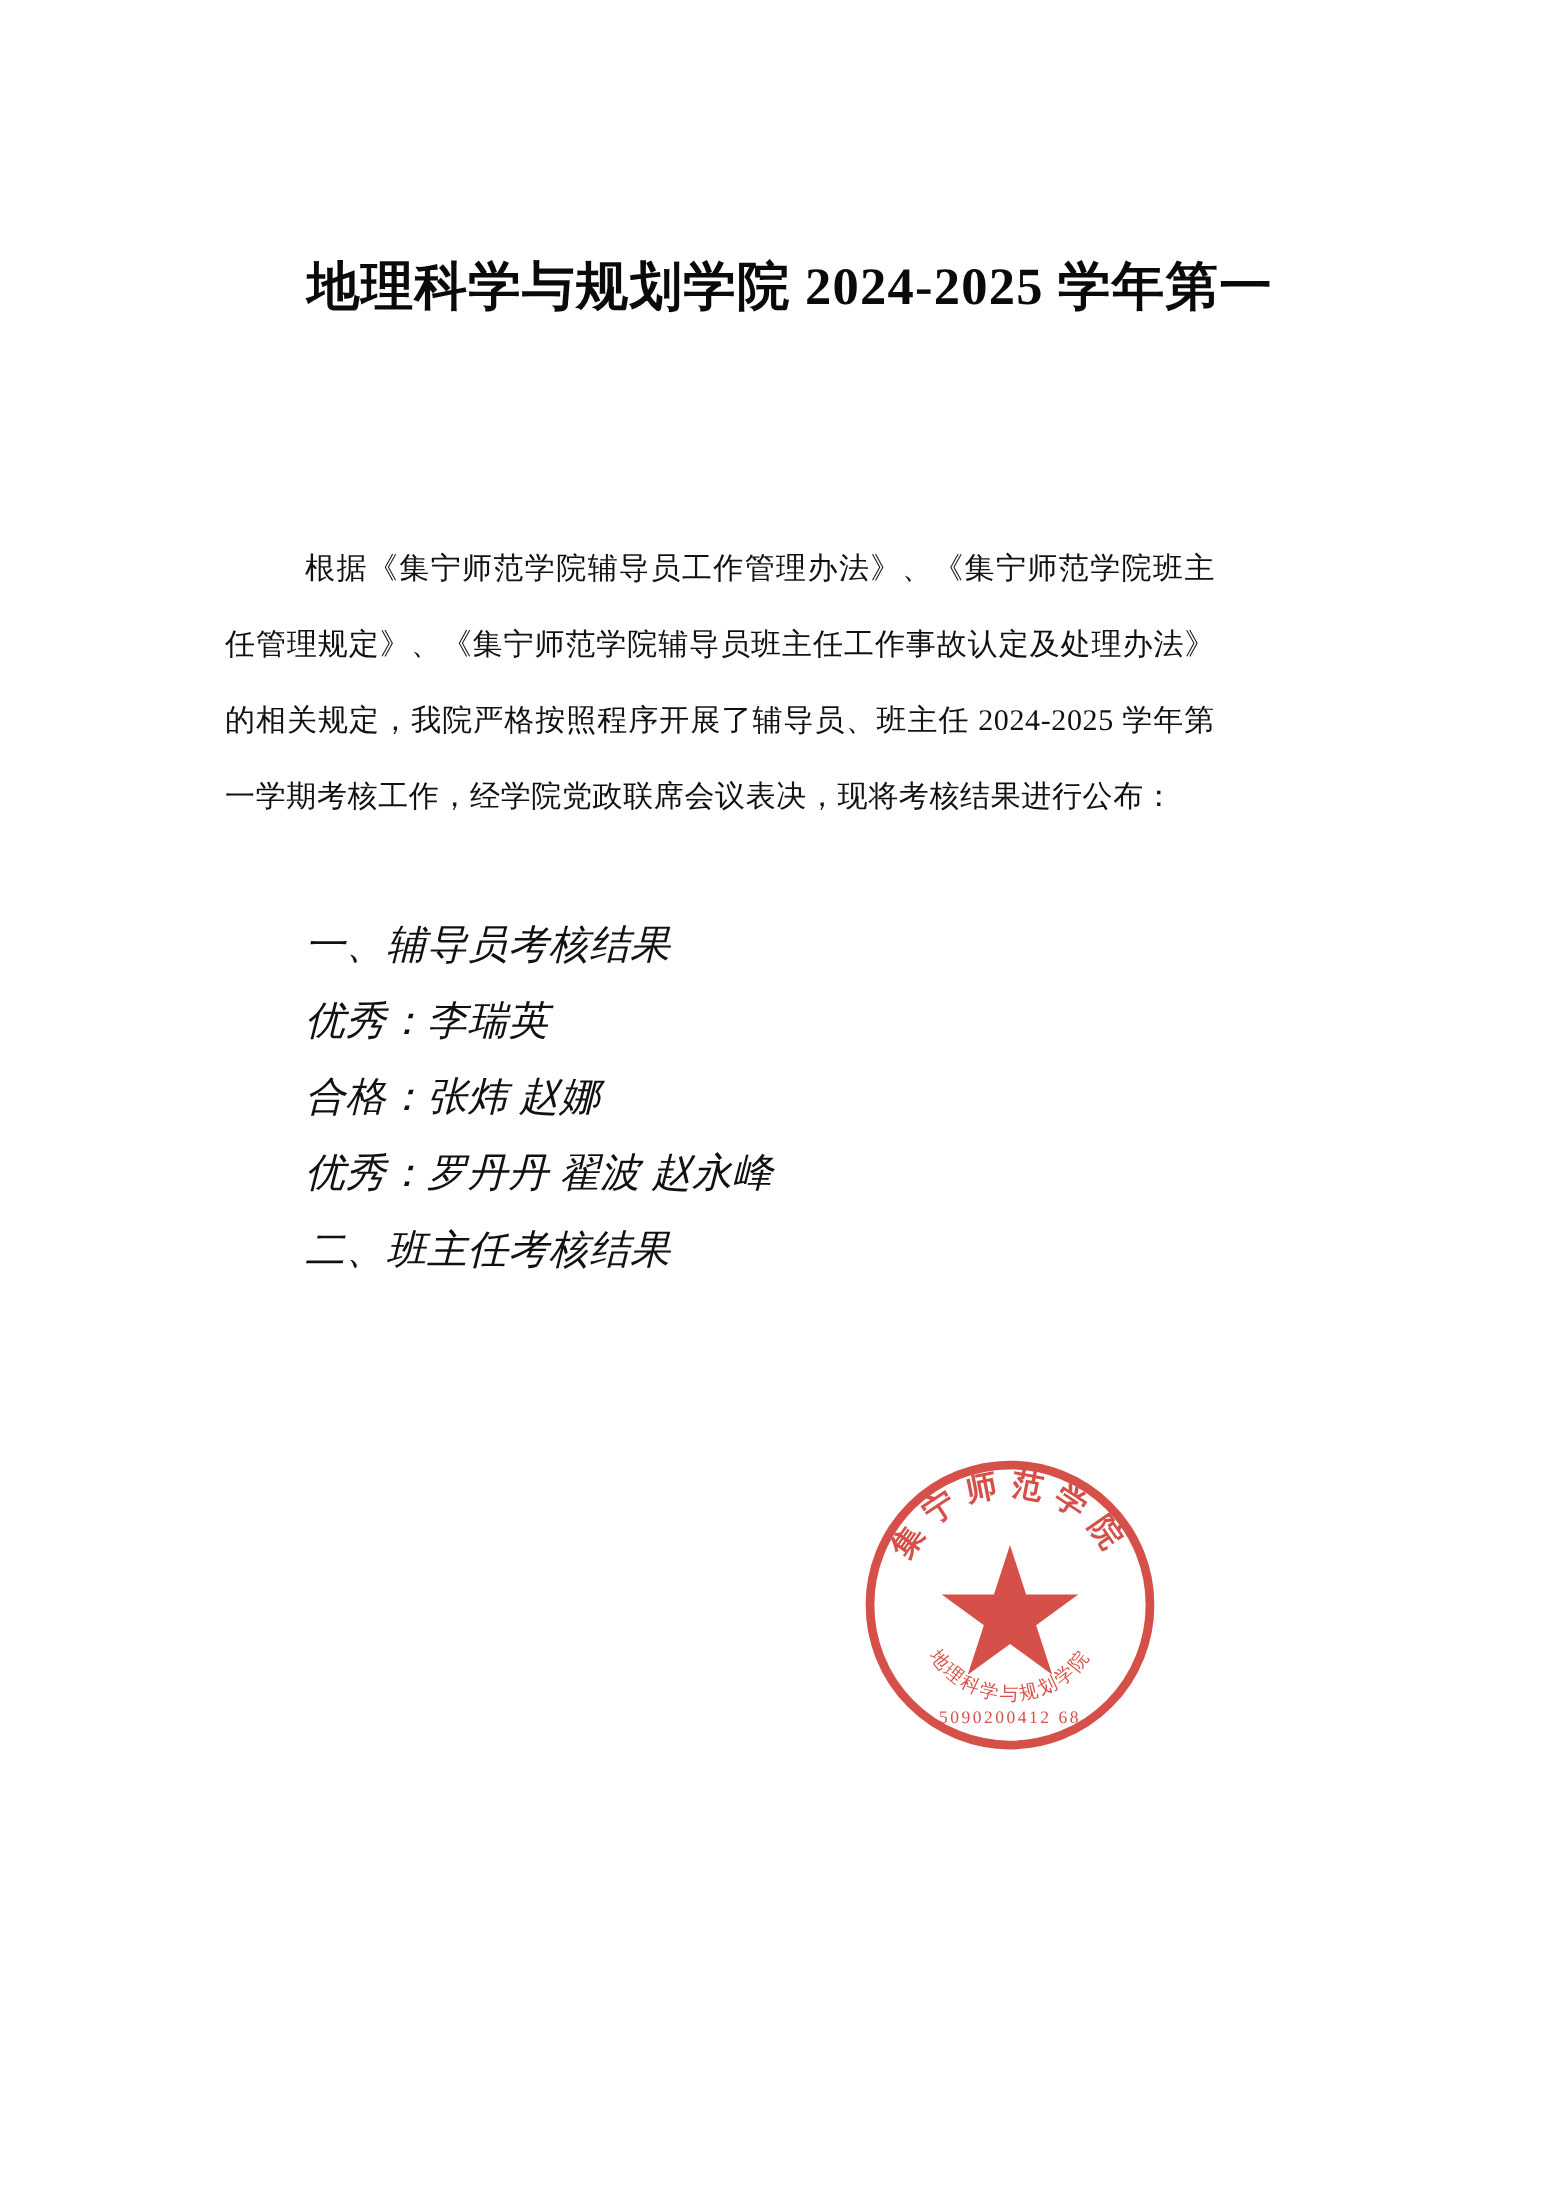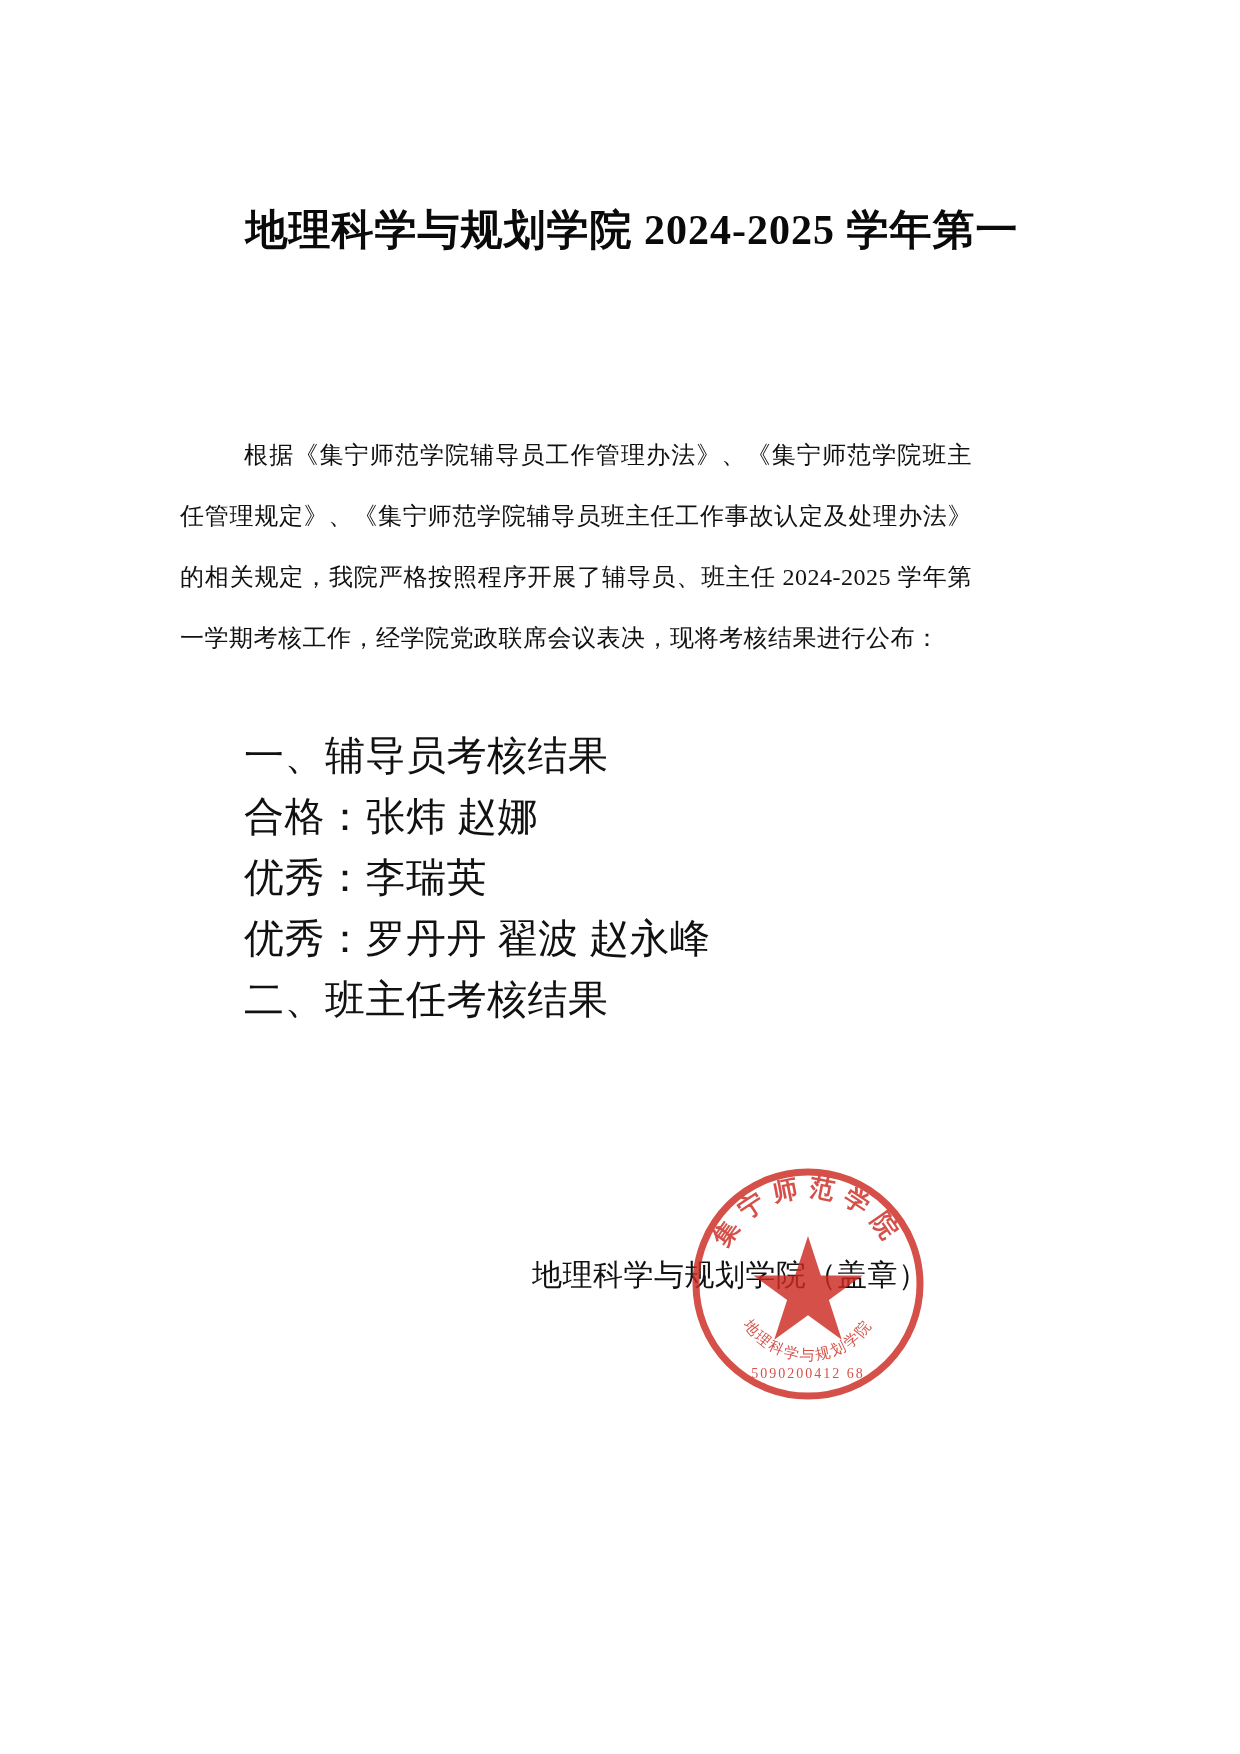--- a/index.html
+++ b/index.html
@@ -52,25 +52,26 @@
     letter-spacing: 0.5px;
     color: #111111;
   }
   .para.indent {
     text-indent: 64px;
   }
   .spacer {
     height: 56px;
   }
   .list-line {
-    font-size: 40px;
+    font-size: 32px;
     line-height: 61px;
     letter-spacing: 0.5px;
     color: #111111;
     text-indent: 64px;
+    font-style: italic;
   }
   .sign-block {
     position: absolute;
     left: 520px;
     top: 1243px;
     width: 460px;
     text-align: left;
   }
   .sign-line {
     font-size: 30px;
@@ -109,30 +110,29 @@
     <div class="title-line">地理科学与规划学院 2024-2025 学年第一</div>
   </div>
 
   <div class="body-block">
 
     <div class="para indent">根据《集宁师范学院辅导员工作管理办法》、《集宁师范学院班主任管理规定》、《集宁师范学院辅导员班主任工作事故认定及处理办法》的相关规定，我院严格按照程序开展了辅导员、班主任 2024-2025 学年第一学期考核工作，经学院党政联席会议表决，现将考核结果进行公布：</div>
 
     <div class="spacer"></div>
 
     <div class="list-line">一、辅导员考核结果</div>
+    <div class="list-line">优秀：李瑞英</div>
     <div class="list-line">合格：张炜 赵娜</div>
-    <div class="list-line">优秀：李瑞英</div>
 
     <div class="list-line">优秀：罗丹丹 翟波 赵永峰</div>
     <div class="list-line">二、班主任考核结果</div>
 
   </div>
 
   <div class="sign-block">
-    <div class="sign-line">地理科学与规划学院（盖章）</div>
   </div>
 
   <div class="seal">
     <svg viewBox="0 0 248 248" xmlns="http://www.w3.org/2000/svg">
       <defs>
         <path id="arcTop" d="M 36,124 A 88,88 0 0 1 212,124"></path>
         <path id="arcBottom" d="M 48,124 A 76,76 0 0 0 200,124"></path>
       </defs>
       <circle cx="124" cy="124" r="112" fill="none" stroke="#cc2a21" stroke-width="7"></circle>
 

